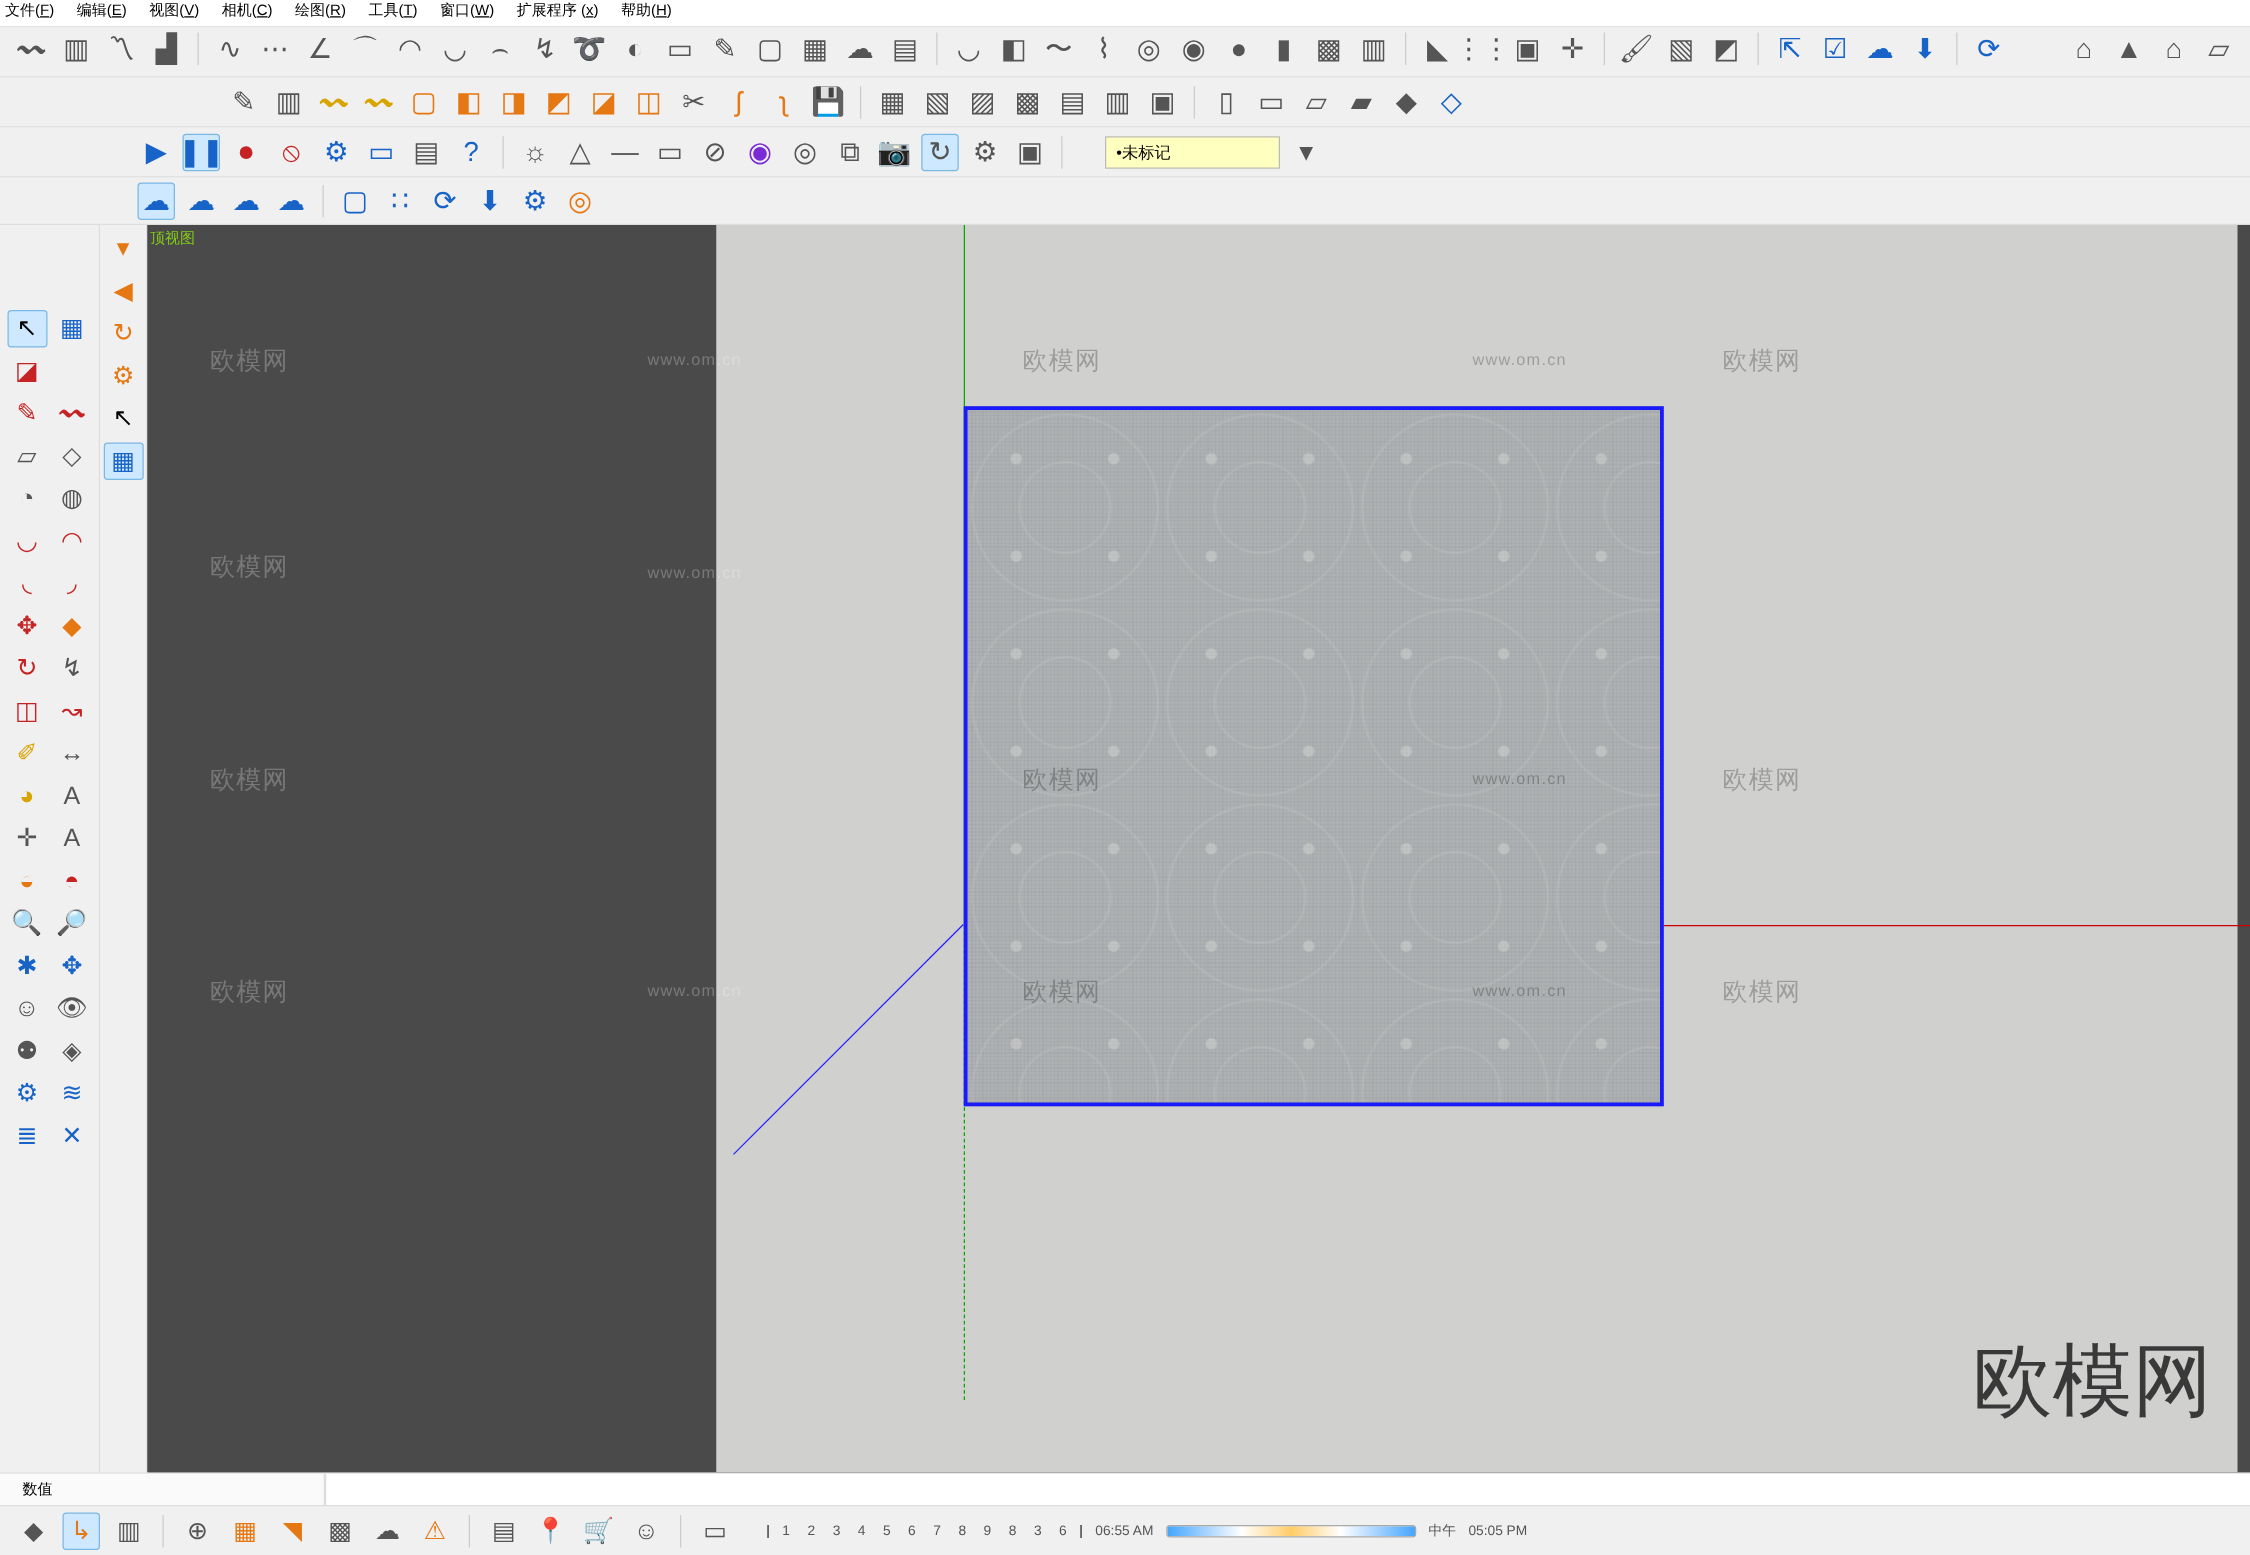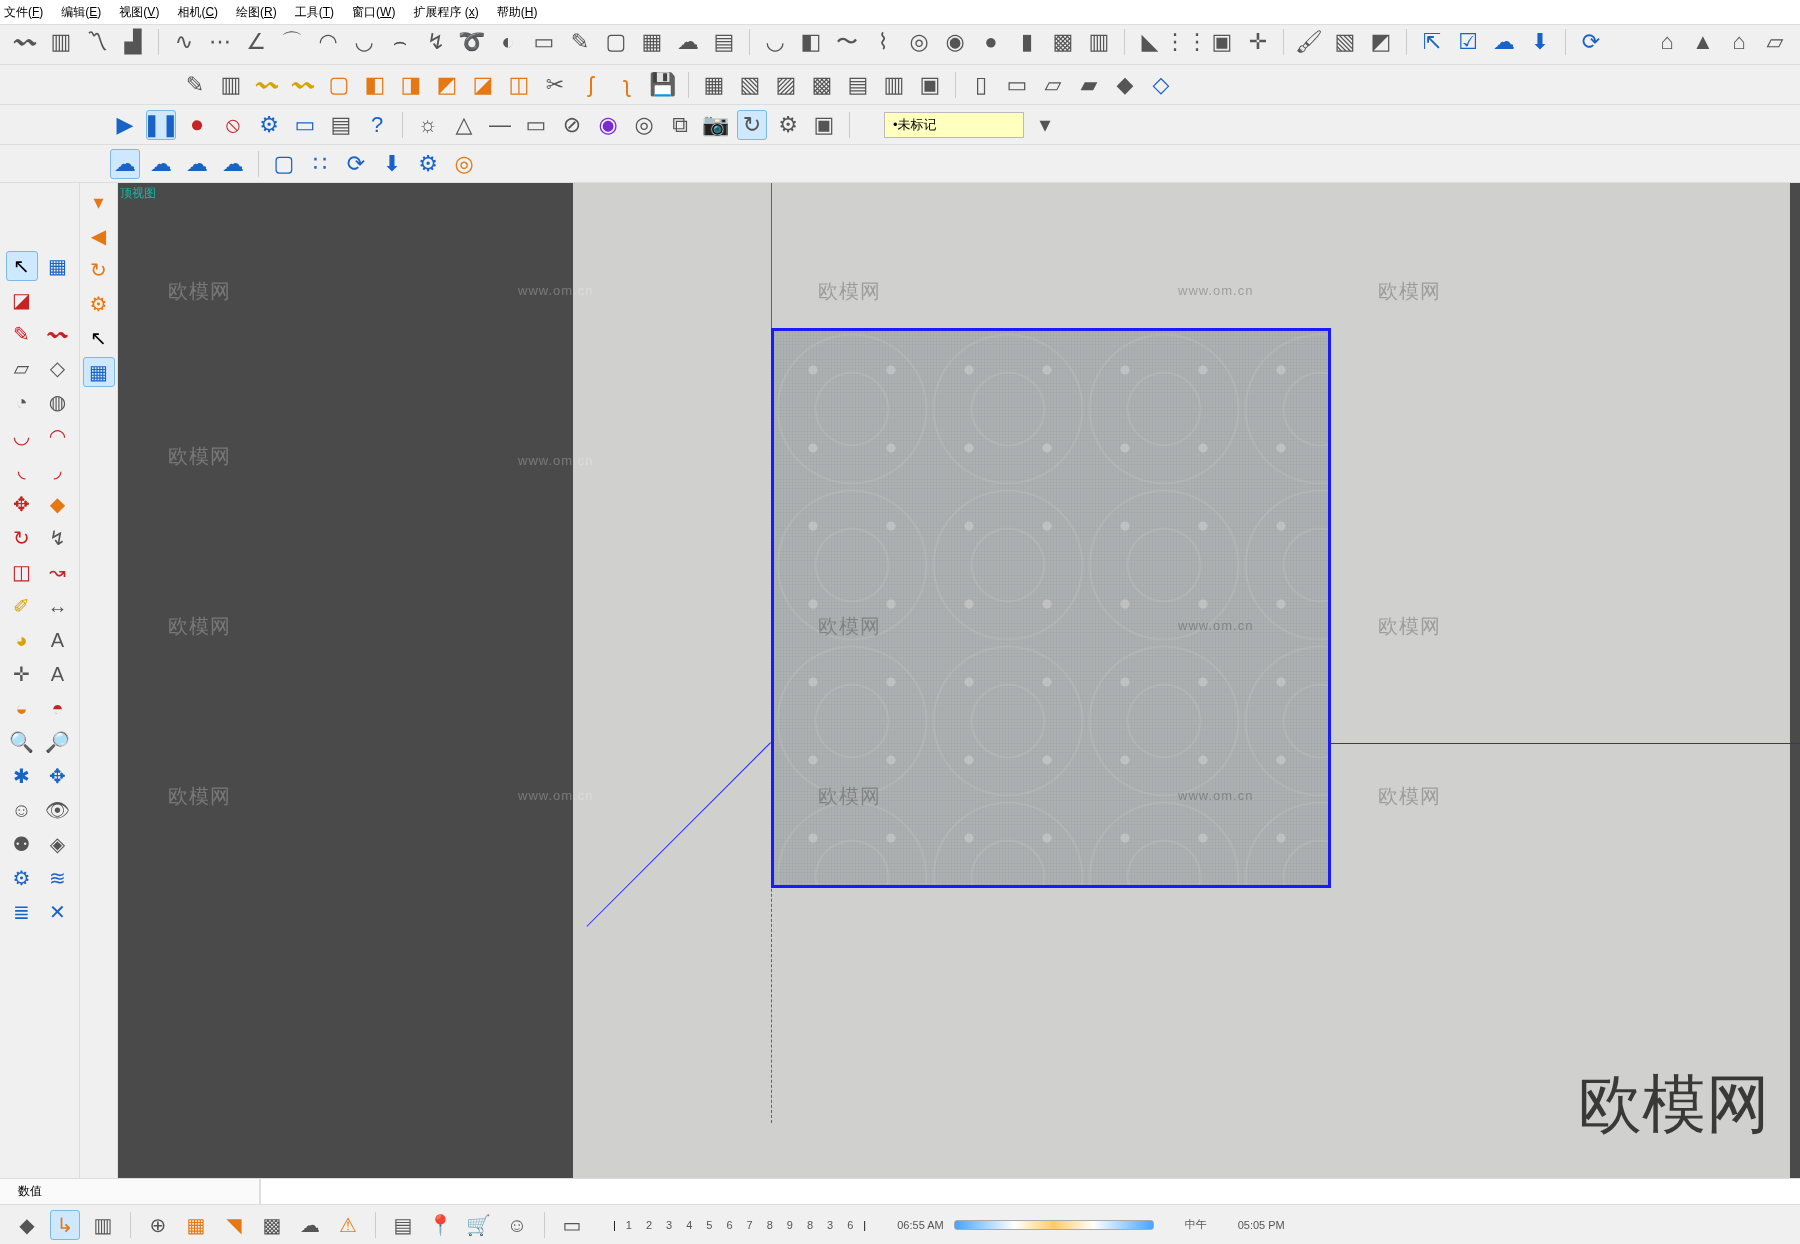--- a/index.html
+++ b/index.html
@@ -5,21 +5,21 @@
 * { margin: 0; padding: 0; box-sizing: border-box; }
 body {
   width: 1800px; height: 1244px;
   font-family: "Microsoft YaHei", sans-serif;
   font-size: 12px;
   background: #f0f0f0; color: #000;
   display: flex; flex-direction: column;
   overflow: hidden;
 }
 
-.menu-bar { height: 22px; background: #fff; border-bottom: 1px solid #ddd; display: flex; align-items: center; padding: 12px 4px; gap: 18px; }
+.menu-bar { height: 22px; background: #fff; border-bottom: 1px solid #ddd; display: flex; align-items: flex-start; padding: 0 4px; gap: 18px; }
 .menu-bar span { cursor: default; }
 .mnemonic { text-decoration: underline; }
 
 .toolbar-row { background: #f0f0f0; display: flex; align-items: center; padding: 2px 10px; gap: 6px; flex-wrap: wrap; border-bottom: 1px solid #ddd; }
 .toolbar-row.row1 { height: 40px; }
 .toolbar-row.row2 { height: 40px; padding-left: 180px; }
 .toolbar-row.row3 { height: 40px; padding-left: 110px; }
 .toolbar-row.row4 { height: 38px; padding-left: 110px; }
 .tool {
   width: 30px; height: 30px; display: inline-flex; align-items: center; justify-content: center;
@@ -78,32 +78,32 @@
                     repeating-linear-gradient(90deg, rgba(0,0,0,.05) 0 1px, transparent 1px 3px);
 }
 
 .wm { position: absolute; color: rgba(255,255,255,.25); font-size: 20px; letter-spacing: 1px; pointer-events: none; }
 .wm.dark { color: rgba(0,0,0,.25); }
 .wm.url { font-size: 13px; }
 .brand {
   position: absolute; right: 30px; bottom: 30px;
   color: rgba(30,30,30,.85); font-size: 64px; font-weight: 300;
 }
-.view-label { position: absolute; left: 2px; top: 2px; color: #14b8a6; font-size: 12px; }
+.view-label { position: absolute; left: 2px; top: 2px; color: #84cc16; font-size: 12px; }
 
 .status-bar { height: 26px; background: #f0f0f0; border-top: 1px solid #ddd; display: flex; align-items: center; font-size: 12px; }
 .status-left { width: 260px; padding-left: 18px; background: #fafafa; border-right: 1px solid #ddd; height: 100%; display: flex; align-items: center; }
 .bottom-bar { height: 40px; background: #f0f0f0; border-top: 1px solid #ddd; display: flex; align-items: center; padding: 0 12px; gap: 8px; }
 .bottom-bar .tool { width: 30px; height: 30px; font-size: 20px; }
 .time-ruler { display: flex; align-items: center; gap: 10px; margin-left: 18px; font-size: 11px; }
 .time-ruler .ticks { display: flex; gap: 14px; color: #555; }
 .time-ruler .bar { width: 200px; height: 10px;
   background: linear-gradient(to right,#44a5ff 0%,#fff 30%,#ffcc66 50%,#fff 70%,#44a5ff 100%);
   border: 1px solid #aaa; border-radius: 3px; }
-.time-ruler .t { color: #555; margin-left: 21px; }
+.time-ruler .t { color: #555; }
 
 .blue { color: #1863c7; } .red { color: #c62424; } .orange { color: #e67814; }
 .green { color: #198a19; } .grey { color: #555; } .yellow { color: #d8a400; }
 .purple { color: #7a2bd6; }
 </style>
 </head>
 <body>
 
 <div class="menu-bar">
   <span><span>文件</span>(<span class="mnemonic">F</span>)</span>

